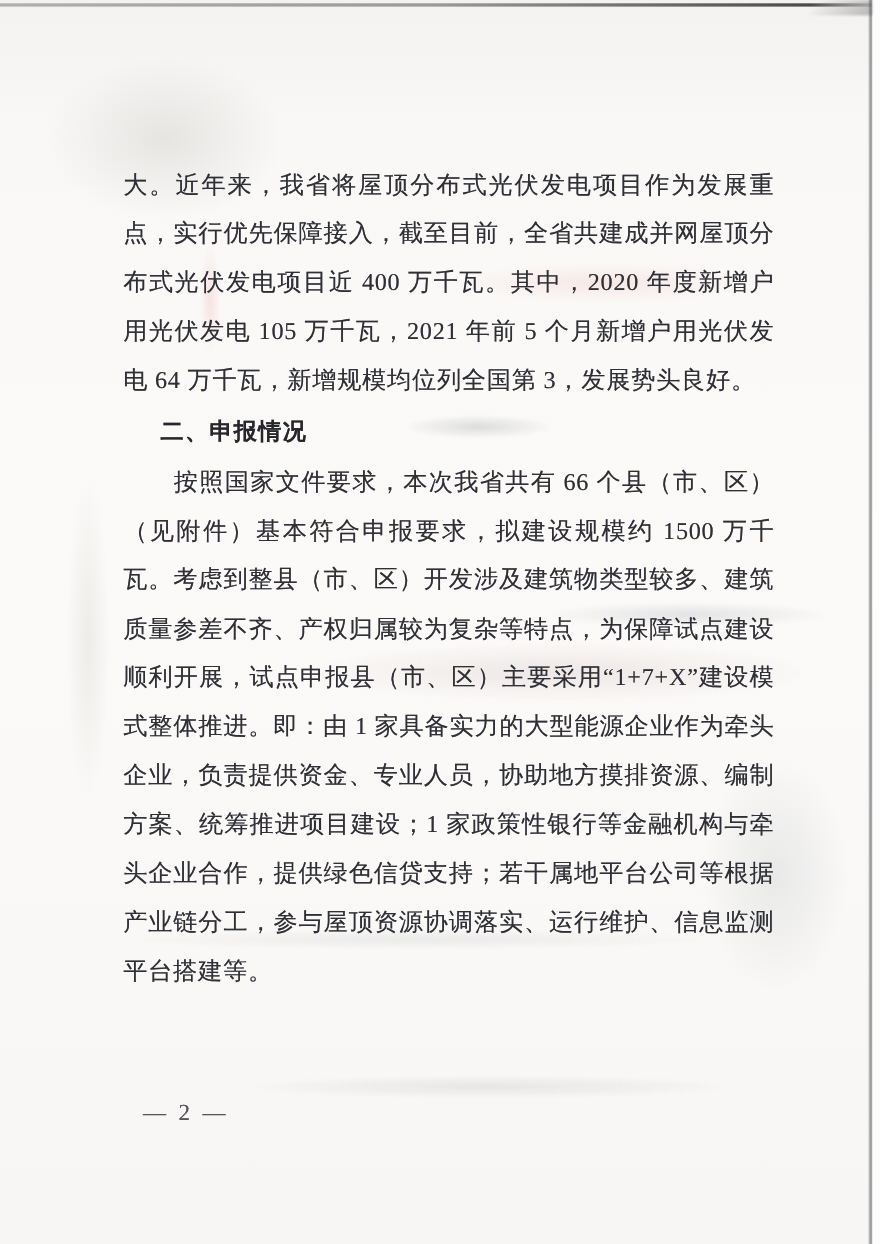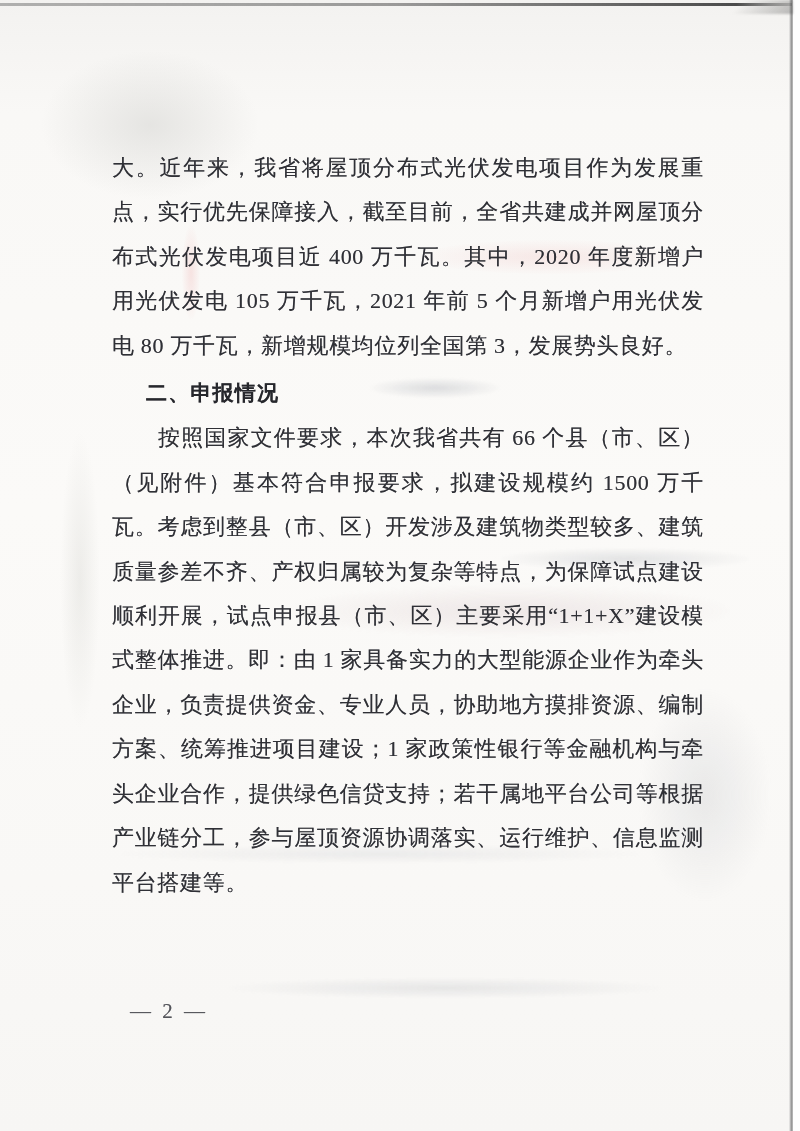--- a/index.html
+++ b/index.html
@@ -66,19 +66,19 @@
   <div class="smudge s3"></div>
   <div class="smudge s4"></div>
   <div class="smudge s5"></div>
   <div class="smudge s6"></div>
   <div class="smudge s7"></div>
   <div class="smudge s8"></div>
   <div class="smudge s9"></div>
   <div class="smudge s10"></div>
 
   <div class="content">
-    <p>大。近年来，我省将屋顶分布式光伏发电项目作为发展重点，实行优先保障接入，截至目前，全省共建成并网屋顶分布式光伏发电项目近 400 万千瓦。其中，2020 年度新增户用光伏发电 105 万千瓦，2021 年前 5 个月新增户用光伏发电 80 万千瓦，新增规模均位列全国第 3，发展势头良好。</p>
+    <p>大。近年来，我省将屋顶分布式光伏发电项目作为发展重点，实行优先保障接入，截至目前，全省共建成并网屋顶分布式光伏发电项目近 400 万千瓦。其中，2020 年度新增户用光伏发电 105 万千瓦，2021 年前 5 个月新增户用光伏发电 64 万千瓦，新增规模均位列全国第 3，发展势头良好。</p>
     <h2 class="heading">二、申报情况</h2>
-    <p class="para-indent">按照国家文件要求，本次我省共有 66 个县（市、区）（见附件）基本符合申报要求，拟建设规模约 1500 万千瓦。考虑到整县（市、区）开发涉及建筑物类型较多、建筑质量参差不齐、产权归属较为复杂等特点，为保障试点建设顺利开展，试点申报县（市、区）主要采用“1+1+X”建设模式整体推进。即：由 1 家具备实力的大型能源企业作为牵头企业，负责提供资金、专业人员，协助地方摸排资源、编制方案、统筹推进项目建设；1 家政策性银行等金融机构与牵头企业合作，提供绿色信贷支持；若干属地平台公司等根据产业链分工，参与屋顶资源协调落实、运行维护、信息监测平台搭建等。</p>
+    <p class="para-indent">按照国家文件要求，本次我省共有 66 个县（市、区）（见附件）基本符合申报要求，拟建设规模约 1500 万千瓦。考虑到整县（市、区）开发涉及建筑物类型较多、建筑质量参差不齐、产权归属较为复杂等特点，为保障试点建设顺利开展，试点申报县（市、区）主要采用“1+7+X”建设模式整体推进。即：由 1 家具备实力的大型能源企业作为牵头企业，负责提供资金、专业人员，协助地方摸排资源、编制方案、统筹推进项目建设；1 家政策性银行等金融机构与牵头企业合作，提供绿色信贷支持；若干属地平台公司等根据产业链分工，参与屋顶资源协调落实、运行维护、信息监测平台搭建等。</p>
   </div>
 
   <div class="page-number">— 2 —</div>
 </div>
 
 </body></html>

